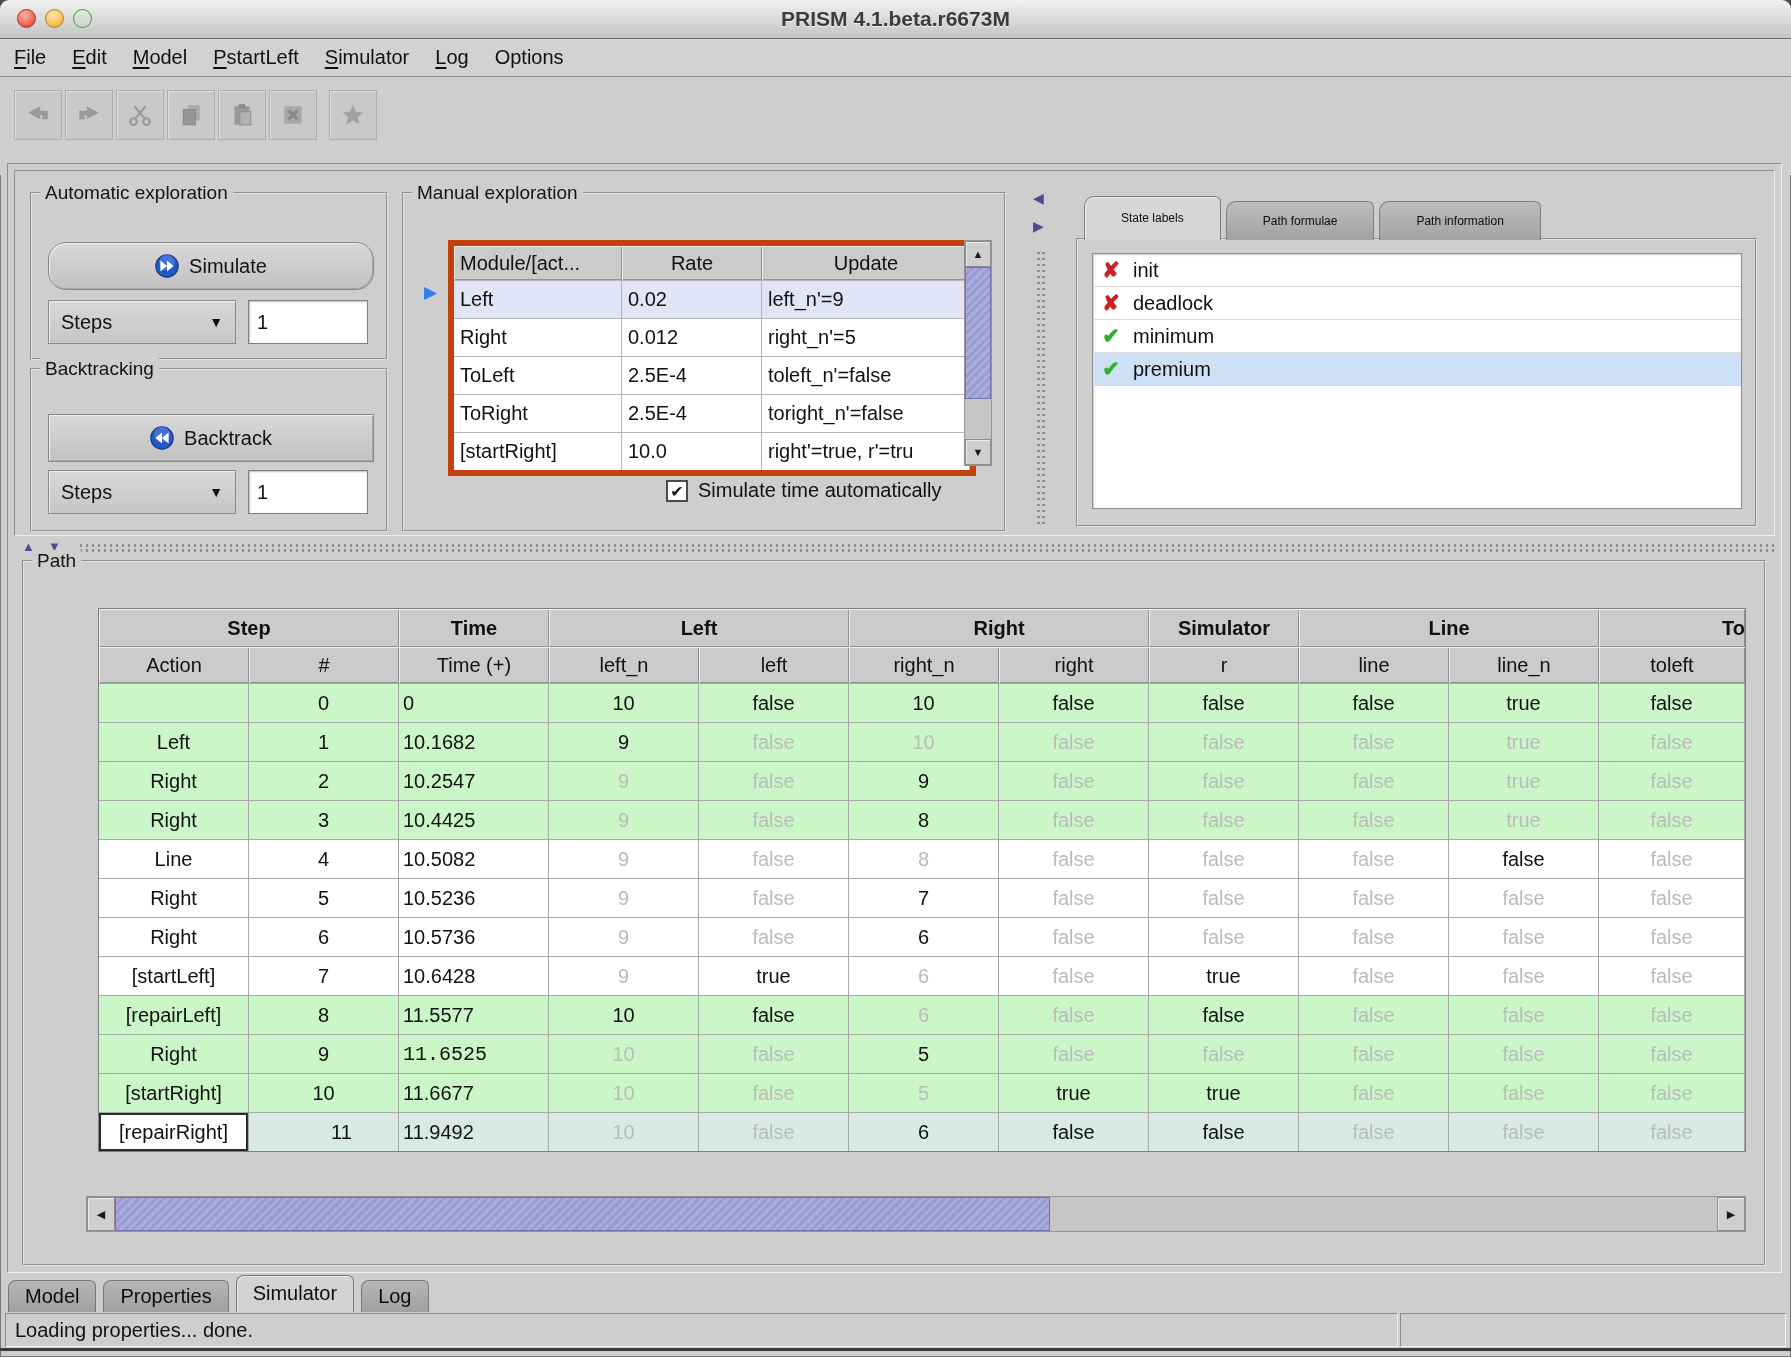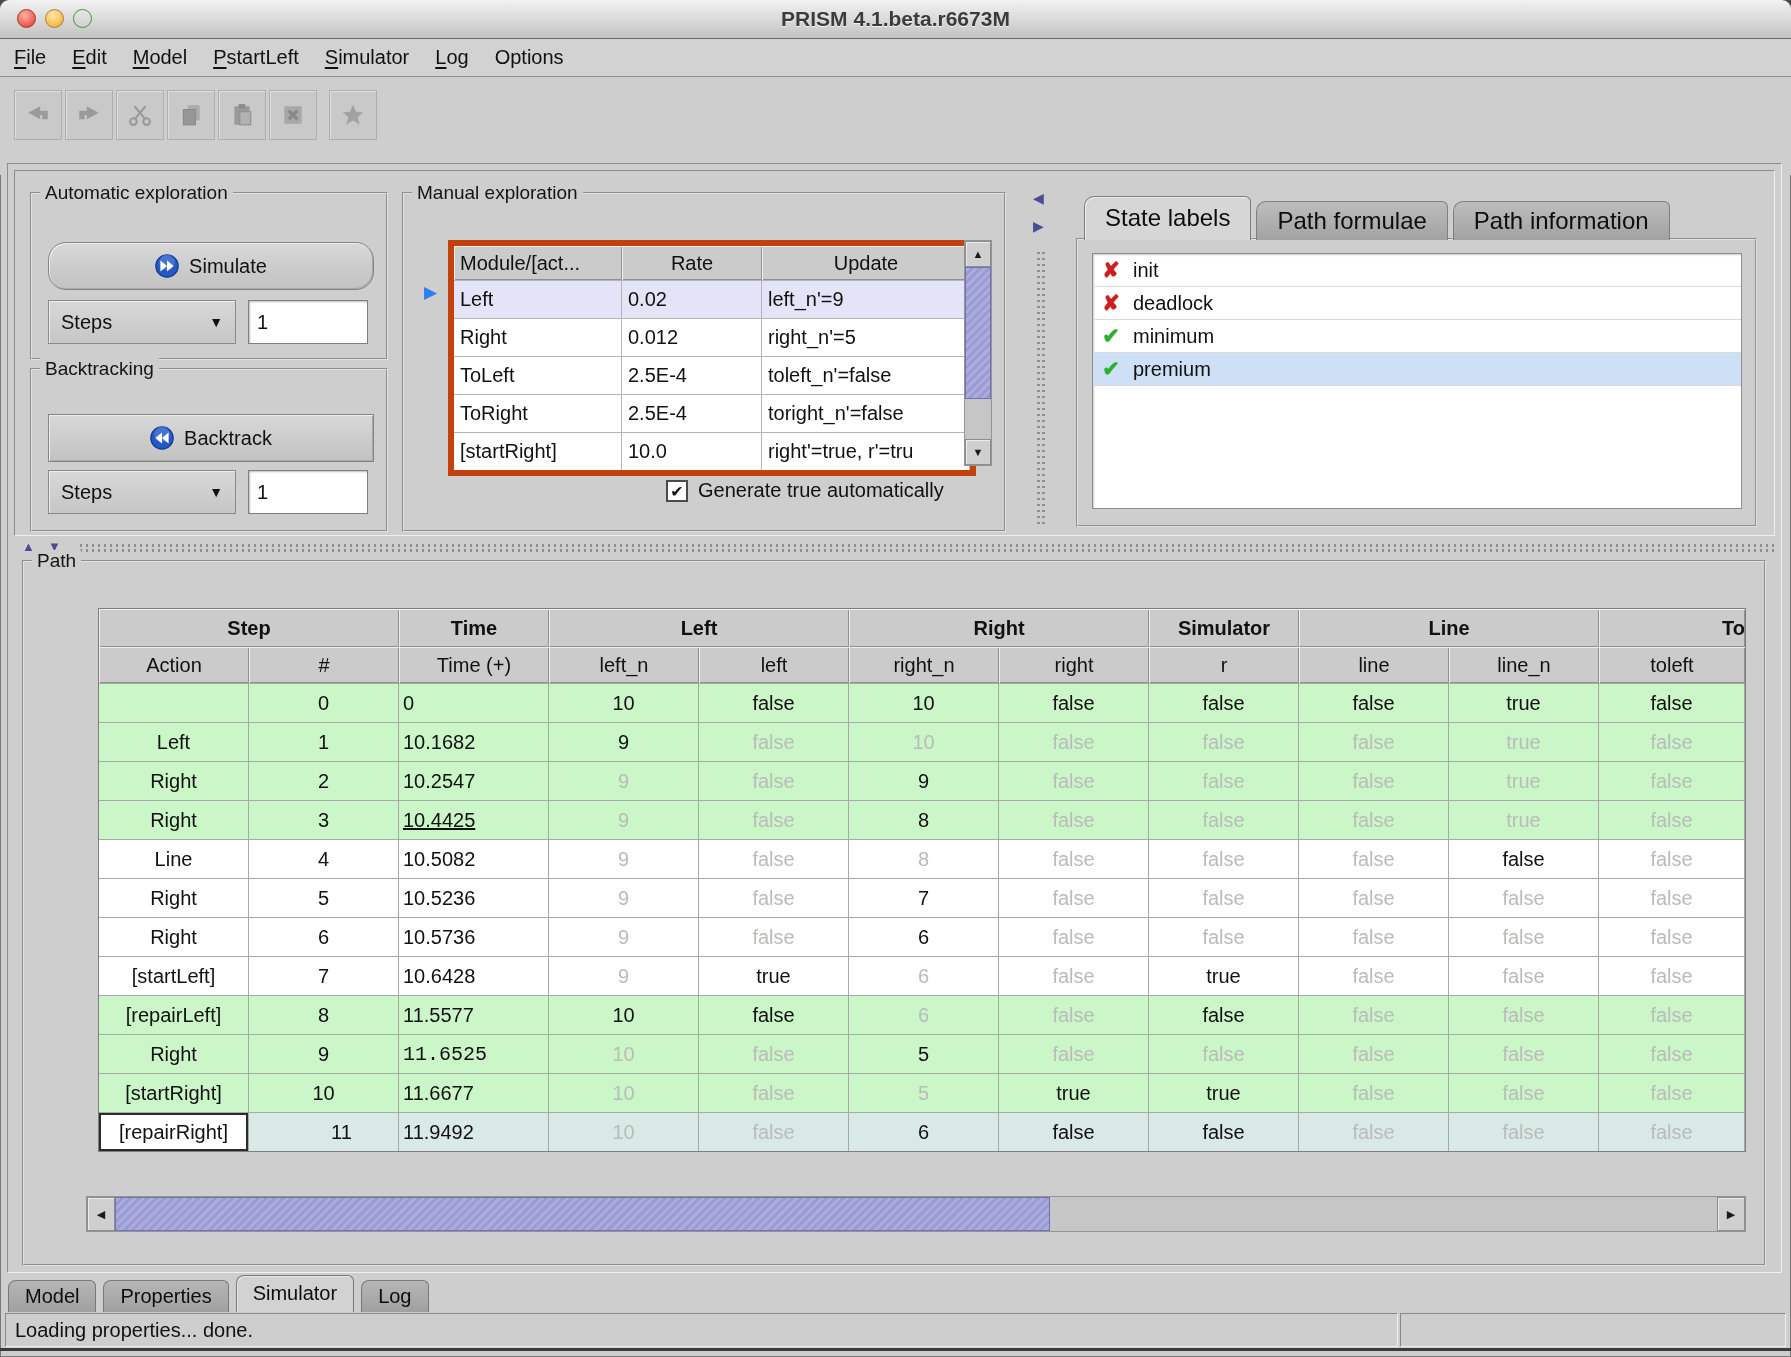--- a/index.html
+++ b/index.html
@@ -86,21 +86,21 @@
     background:radial-gradient(circle,#8a8a8a 1.1px,transparent 1.3px);background-size:5px 6px;}
   .hsplit{position:absolute;left:8px;top:539px;width:1775px;height:17px;}
   .hsplit .a1,.hsplit .a2{position:absolute;top:0;font-size:13px;color:#4c4c94;}
   .hsplit .a1{left:14px;}
   .hsplit .a2{left:40px;}
   .hs-dots{position:absolute;left:70px;right:6px;top:4px;height:9px;
     background:radial-gradient(circle,#8a8a8a 1.1px,transparent 1.3px);background-size:6px 5px;}
   
   .labels-pane{position:absolute;left:1076px;top:196px;width:681px;height:331px;}
   .ltabs{position:absolute;left:8px;top:0;height:44px;display:flex;align-items:flex-end;gap:5px;z-index:3;}
-  .ltab{height:38px;line-height:38px;padding:0 20px;font-size:24px;color:#0d0d0d;
+  .ltab{height:38px;line-height:38px;padding:0 36px;font-size:12px;color:#0d0d0d;
     background:linear-gradient(#bdbdbd,#a2a2a2);border:1px solid #7f7f7f;border-bottom:none;border-radius:10px 6px 0 0;}
   .ltab.active{height:43px;line-height:42px;background:#d6d6d6;box-shadow:inset 1px 1px 0 #ededed;}
   .lcontent{position:absolute;left:0;top:42px;right:0;bottom:0;border:2px groove #e2e2e2;background:#cecece;z-index:2;box-sizing:border-box;}
   .llist{position:absolute;left:14px;top:13px;right:13px;bottom:16px;background:#fff;border:1px solid #8d8d8d;
     box-shadow:inset 1px 1px 2px #cacaca;overflow:hidden;}
   .litem{height:32px;display:flex;align-items:center;gap:10px;padding-left:6px;font-size:20px;border-bottom:1px solid #dadada;}
   .litem.sel{background:var(--selected-item-blue,#cde0f6);}
   .licon{width:24px;text-align:center;font-weight:bold;font-size:21px;line-height:22px;}
   .licon.crs{color:var(--label-false-red,#cc1f1f);text-shadow:0 1px 0 #f6b9b9;}
   .licon.chk{color:var(--label-true-green,#2fae2f);text-shadow:0 1px 0 #bdeabd;}
@@ -307,21 +307,21 @@
         </div>
       <div class="vthumb"></div>
       <div class="sbtn down">
           <span>▼</span>
         </div>
     </div>
     <div class="cbrow">
       <div class="cbox">
         <span>✔</span>
       </div>
-      <div class="cblabel">Generate true automatically</div>
+      <div class="cblabel">Simulate time automatically</div>
     </div>
   </div>
 
   <div class="vsplit">
     <span class="a1">◀</span>
     <span class="a2">▶</span>
     <div class="vs-dots"></div>
   </div>
 
   <div class="labels-pane">
@@ -419,21 +419,21 @@
             <div class="pt-cell" style="width: 150px;">9</div>
             <div class="pt-cell dim" style="width: 150px;">false</div>
             <div class="pt-cell dim" style="width: 150px;">false</div>
             <div class="pt-cell dim" style="width: 150px;">false</div>
             <div class="pt-cell dim" style="width: 150px;">true</div>
             <div class="pt-cell dim" style="width: 146px;">false</div>
           </div>
           <div class="pt-row bg-g">
             <div class="pt-cell" style="width: 150px;">Right</div>
             <div class="pt-cell" style="width: 150px;">3</div>
-            <div class="pt-cell al" style="width: 150px; text-decoration: underline;">10.4425</div>
+            <div class="pt-cell al" style="width: 150px;">10.4425</div>
             <div class="pt-cell dim" style="width: 150px;">9</div>
             <div class="pt-cell dim" style="width: 150px;">false</div>
             <div class="pt-cell" style="width: 150px;">8</div>
             <div class="pt-cell dim" style="width: 150px;">false</div>
             <div class="pt-cell dim" style="width: 150px;">false</div>
             <div class="pt-cell dim" style="width: 150px;">false</div>
             <div class="pt-cell dim" style="width: 150px;">true</div>
             <div class="pt-cell dim" style="width: 146px;">false</div>
           </div>
           <div class="pt-row bg-w">

